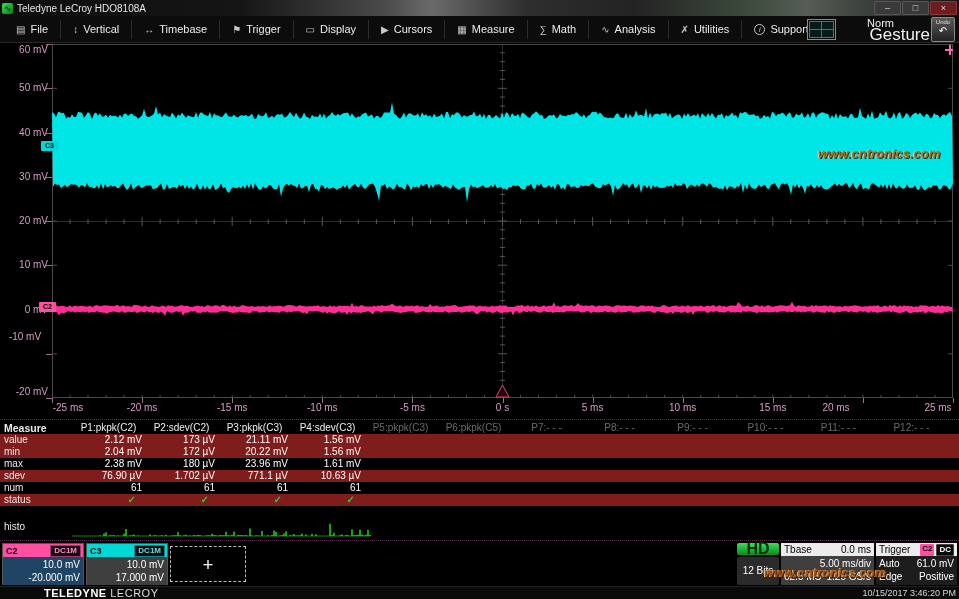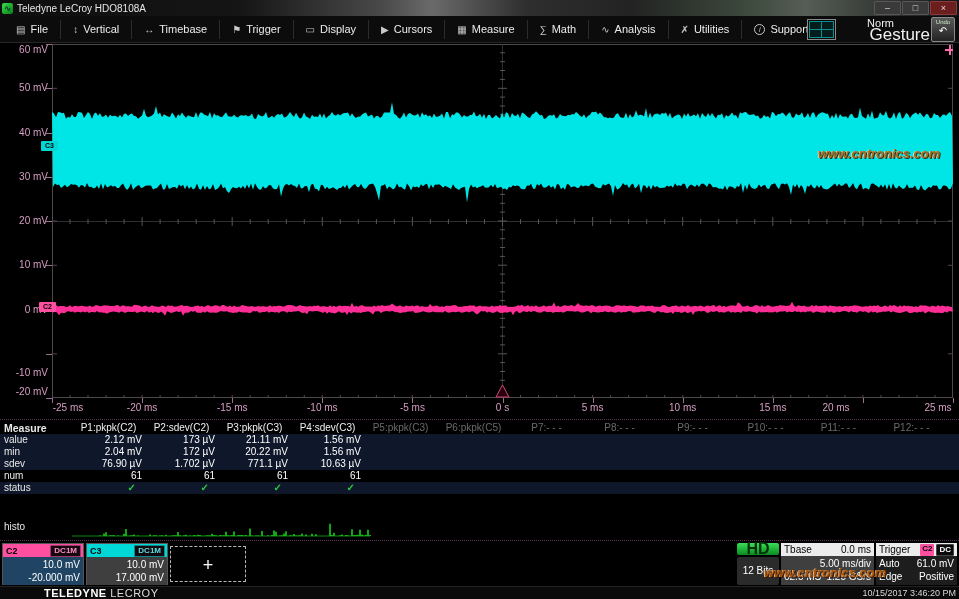--- a/index.html
+++ b/index.html
@@ -45,21 +45,21 @@
   .trace-marker{position:absolute;width:17px;height:10px;font-size:7px;font-weight:bold;color:#000;
     text-align:center;line-height:10px;border-radius:1px;}
   #marker-c3{left:41px;top:141px;background:#00d8d8;}
   #marker-c2{left:39px;top:302px;background:#ff4fa0;}
 
   .dotsep{position:absolute;left:0;width:959px;height:0;border-top:1px dotted #5c3350;}
 
   
   #measure-table{left:0;top:422px;width:959px;font-size:10px;}
   .mrow{display:flex;height:12px;line-height:12px;}
-  .mrow.stripe{background:#0f172a;}
+  .mrow.stripe{background:#7f1d1d;}
   .mlabel{width:72px;padding-left:4px;box-sizing:border-box;color:#e8e8e8;}
   .mcell{width:73px;text-align:right;padding-right:3px;box-sizing:border-box;color:#fff;white-space:nowrap;}
   .mhead{color:#f0f0f0;text-align:center;padding-right:0;}
   .mhead.inactive{color:#6a6a6a;}
   .mtitle{font-weight:bold;font-size:10.5px;}
   .check{color:#2ecc40;font-weight:bold;}
   #histo-row{position:absolute;left:0;top:519px;width:959px;height:18px;font-size:10px;}
   #histo-label{position:absolute;left:4px;top:2px;}
   #histo{position:absolute;left:72px;top:1px;}
 
@@ -201,21 +201,21 @@
       <div class="ylab" style="top: 126.5px;">40 mV</div>
       <div class="ytick" style="top: 132.5px;"></div>
       <div class="ylab" style="top: 170.75px;">30 mV</div>
       <div class="ytick" style="top: 176.75px;"></div>
       <div class="ylab" style="top: 215px;">20 mV</div>
       <div class="ytick" style="top: 221px;"></div>
       <div class="ylab" style="top: 259.25px;">10 mV</div>
       <div class="ytick" style="top: 265.25px;"></div>
       <div class="ylab" style="top: 303.5px;">0 mV</div>
       <div class="ytick" style="top: 309.5px;"></div>
-      <div class="ylab" style="top: 367px;">-10 mV</div>
+      <div class="ylab" style="top: 331px; text-align: center;">-10 mV</div>
       <div class="ytick" style="top: 353.75px;"></div>
       <div class="ylab" style="top: 386px;">-20 mV</div>
       <div class="ytick" style="top: 398px;"></div>
     </div>
   <div id="xlabels">
       <div class="xlab" style="left: 68px;">-25 ms</div>
       <div class="xtick" style="left: 52px;"></div>
       <div class="xlab" style="left: 142.1px;">-20 ms</div>
       <div class="xtick" style="left: 142.1px;"></div>
       <div class="xlab" style="left: 232.2px;">-15 ms</div>
@@ -281,20 +281,35 @@
         <div class="mcell">1.56 mV</div>
         <div class="mcell"></div>
         <div class="mcell"></div>
         <div class="mcell"></div>
         <div class="mcell"></div>
         <div class="mcell"></div>
         <div class="mcell"></div>
         <div class="mcell"></div>
         <div class="mcell"></div>
       </div>
+      <div class="mrow">
+        <div class="mlabel">max</div>
+        <div class="mcell">2.38 mV</div>
+        <div class="mcell">180 µV</div>
+        <div class="mcell">23.96 mV</div>
+        <div class="mcell">1.61 mV</div>
+        <div class="mcell"></div>
+        <div class="mcell"></div>
+        <div class="mcell"></div>
+        <div class="mcell"></div>
+        <div class="mcell"></div>
+        <div class="mcell"></div>
+        <div class="mcell"></div>
+        <div class="mcell"></div>
+      </div>
       <div class="mrow stripe">
         <div class="mlabel">sdev</div>
         <div class="mcell">76.90 µV</div>
         <div class="mcell">1.702 µV</div>
         <div class="mcell">771.1 µV</div>
         <div class="mcell">10.63 µV</div>
         <div class="mcell"></div>
         <div class="mcell"></div>
         <div class="mcell"></div>
         <div class="mcell"></div>

